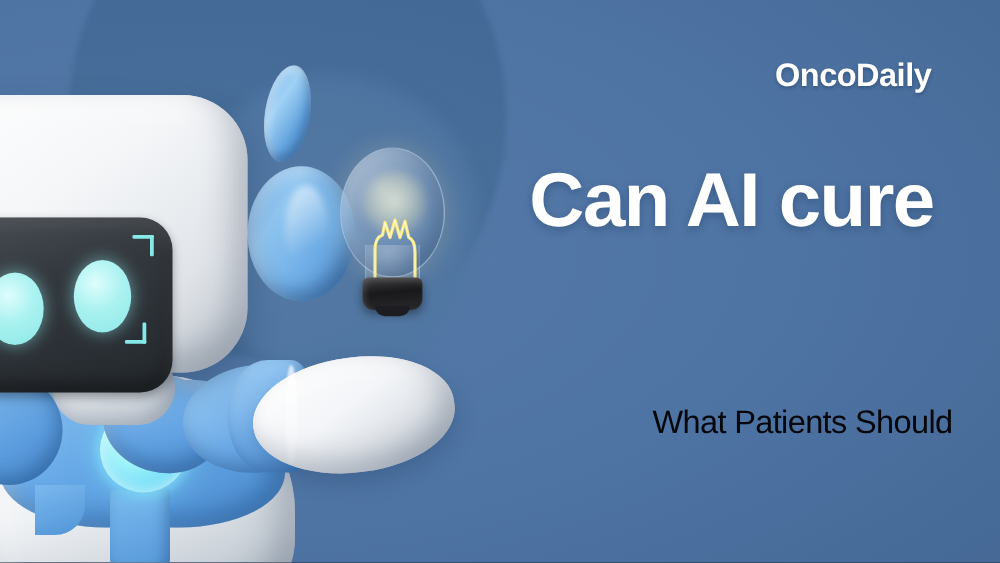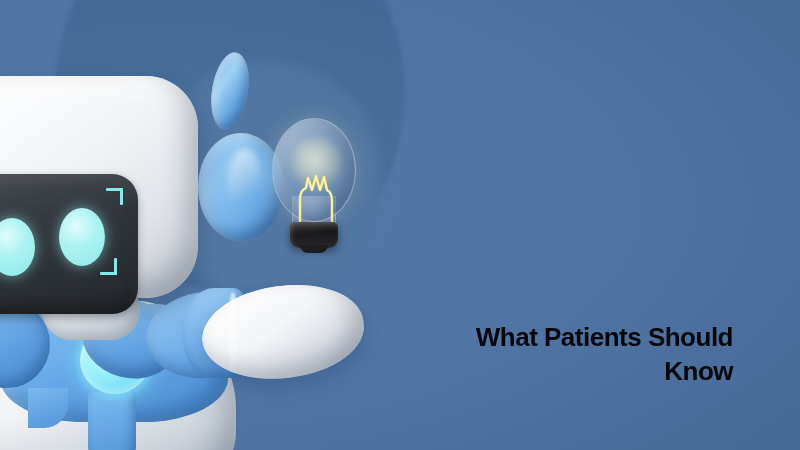--- a/index.html
+++ b/index.html
@@ -219,23 +219,23 @@
     text-shadow:0 1px 3px rgba(14,34,60,.35);
   }
   .title{
     position:absolute;right:53px;top:131px;width:420px;
     text-align:right;color:#ffffff;
     font-size:61px;line-height:.98;font-weight:bold;letter-spacing:-1.2px;
     text-shadow:0 2px 7px rgba(16,38,68,.30);
   }
   .title .ln{display:block;}
   .subtitle{
-    position:absolute;right:67px;top:320px;width:420px;
+    position:absolute;right:38px;top:320px;width:420px;
     text-align:right;color:#05070b;
-    font-size:26px;line-height:1.32;font-weight:bold;letter-spacing:-.5px;
+    font-size:26px;line-height:1.32;font-weight:normal;letter-spacing:-.5px;
   }
   .subtitle .ln{display:block;}
 </style>
 </head>
 <body>
 
 <div id="stage">
 
   <div class="bg-base"></div>
   <div class="bg-circle"></div>
@@ -290,22 +290,23 @@
         <path d="M18 64 L18 40 Q18 30 24 28 L26 18 L30 30 L34 16 L38 30 L42 17 L45 30 Q50 32 50 42 L50 64" stroke="#f5e47e" stroke-width="2.6" stroke-linecap="round" stroke-linejoin="round" fill="none"></path>
         <path d="M18 64 L18 40 Q18 30 24 28 L26 18 L30 30 L34 16 L38 30 L42 17 L45 30 Q50 32 50 42 L50 64" stroke="#fffbc8" stroke-width="1" stroke-linecap="round" stroke-linejoin="round" fill="none" opacity="0.85"></path>
       </svg>
     </div>
     <div class="base"></div>
     <div class="base-tip"></div>
   </div>
 
   <div class="bg-vign"></div>
 
+  <div class="logo">OncoDaily</div>
 
   <div class="title">
+    <span class="ln">Can AI cure</span>
   </div>
 
   <div class="subtitle">
     <span class="ln">What Patients Should</span>
-    <span class="ln">Know</span>
   </div>
 
 </div>
 
 </body></html>

